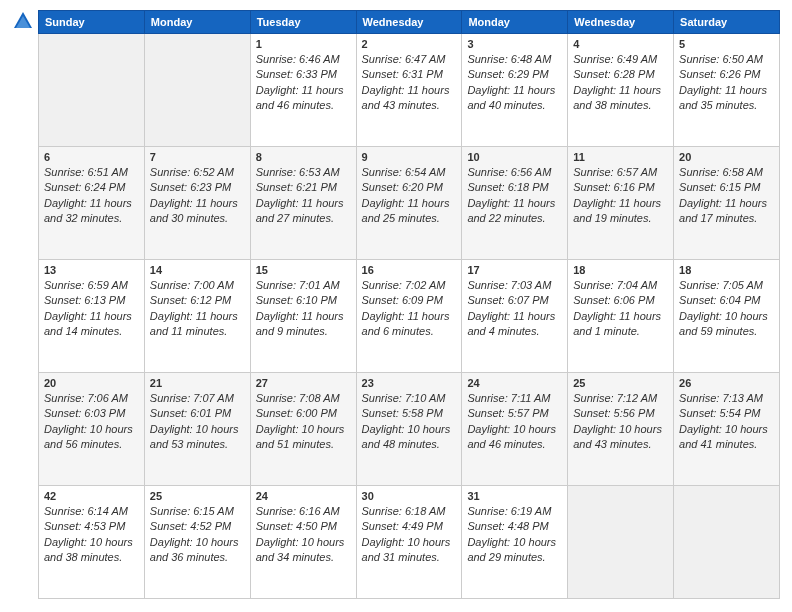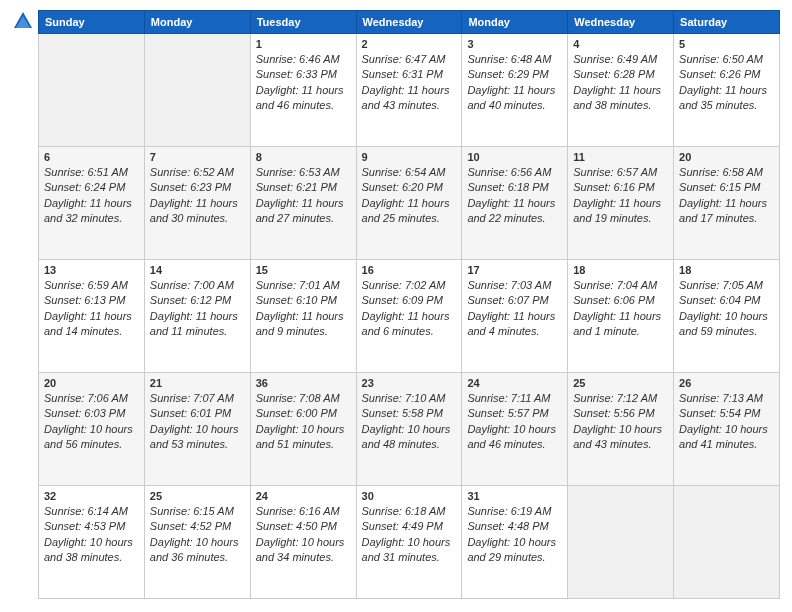--- a/index.html
+++ b/index.html
@@ -220,21 +220,21 @@
         <tr>
           <td>
             <span class="day-num">20</span>
             <div class="day-info">Sunrise: 7:06 AM<br>Sunset: 6:03 PM<br>Daylight: 10 hours and 56 minutes.</div>
           </td>
           <td>
             <span class="day-num">21</span>
             <div class="day-info">Sunrise: 7:07 AM<br>Sunset: 6:01 PM<br>Daylight: 10 hours and 53 minutes.</div>
           </td>
           <td>
-            <span class="day-num">36</span>
+            <span class="day-num">27</span>
             <div class="day-info">Sunrise: 7:08 AM<br>Sunset: 6:00 PM<br>Daylight: 10 hours and 51 minutes.</div>
           </td>
           <td>
             <span class="day-num">23</span>
             <div class="day-info">Sunrise: 7:10 AM<br>Sunset: 5:58 PM<br>Daylight: 10 hours and 48 minutes.</div>
           </td>
           <td>
             <span class="day-num">24</span>
             <div class="day-info">Sunrise: 7:11 AM<br>Sunset: 5:57 PM<br>Daylight: 10 hours and 46 minutes.</div>
           </td>
@@ -242,21 +242,21 @@
             <span class="day-num">25</span>
             <div class="day-info">Sunrise: 7:12 AM<br>Sunset: 5:56 PM<br>Daylight: 10 hours and 43 minutes.</div>
           </td>
           <td>
             <span class="day-num">26</span>
             <div class="day-info">Sunrise: 7:13 AM<br>Sunset: 5:54 PM<br>Daylight: 10 hours and 41 minutes.</div>
           </td>
         </tr>
         <tr>
           <td>
-            <span class="day-num">32</span>
+            <span class="day-num">42</span>
             <div class="day-info">Sunrise: 6:14 AM<br>Sunset: 4:53 PM<br>Daylight: 10 hours and 38 minutes.</div>
           </td>
           <td>
             <span class="day-num">25</span>
             <div class="day-info">Sunrise: 6:15 AM<br>Sunset: 4:52 PM<br>Daylight: 10 hours and 36 minutes.</div>
           </td>
           <td>
             <span class="day-num">24</span>
             <div class="day-info">Sunrise: 6:16 AM<br>Sunset: 4:50 PM<br>Daylight: 10 hours and 34 minutes.</div>
           </td>

